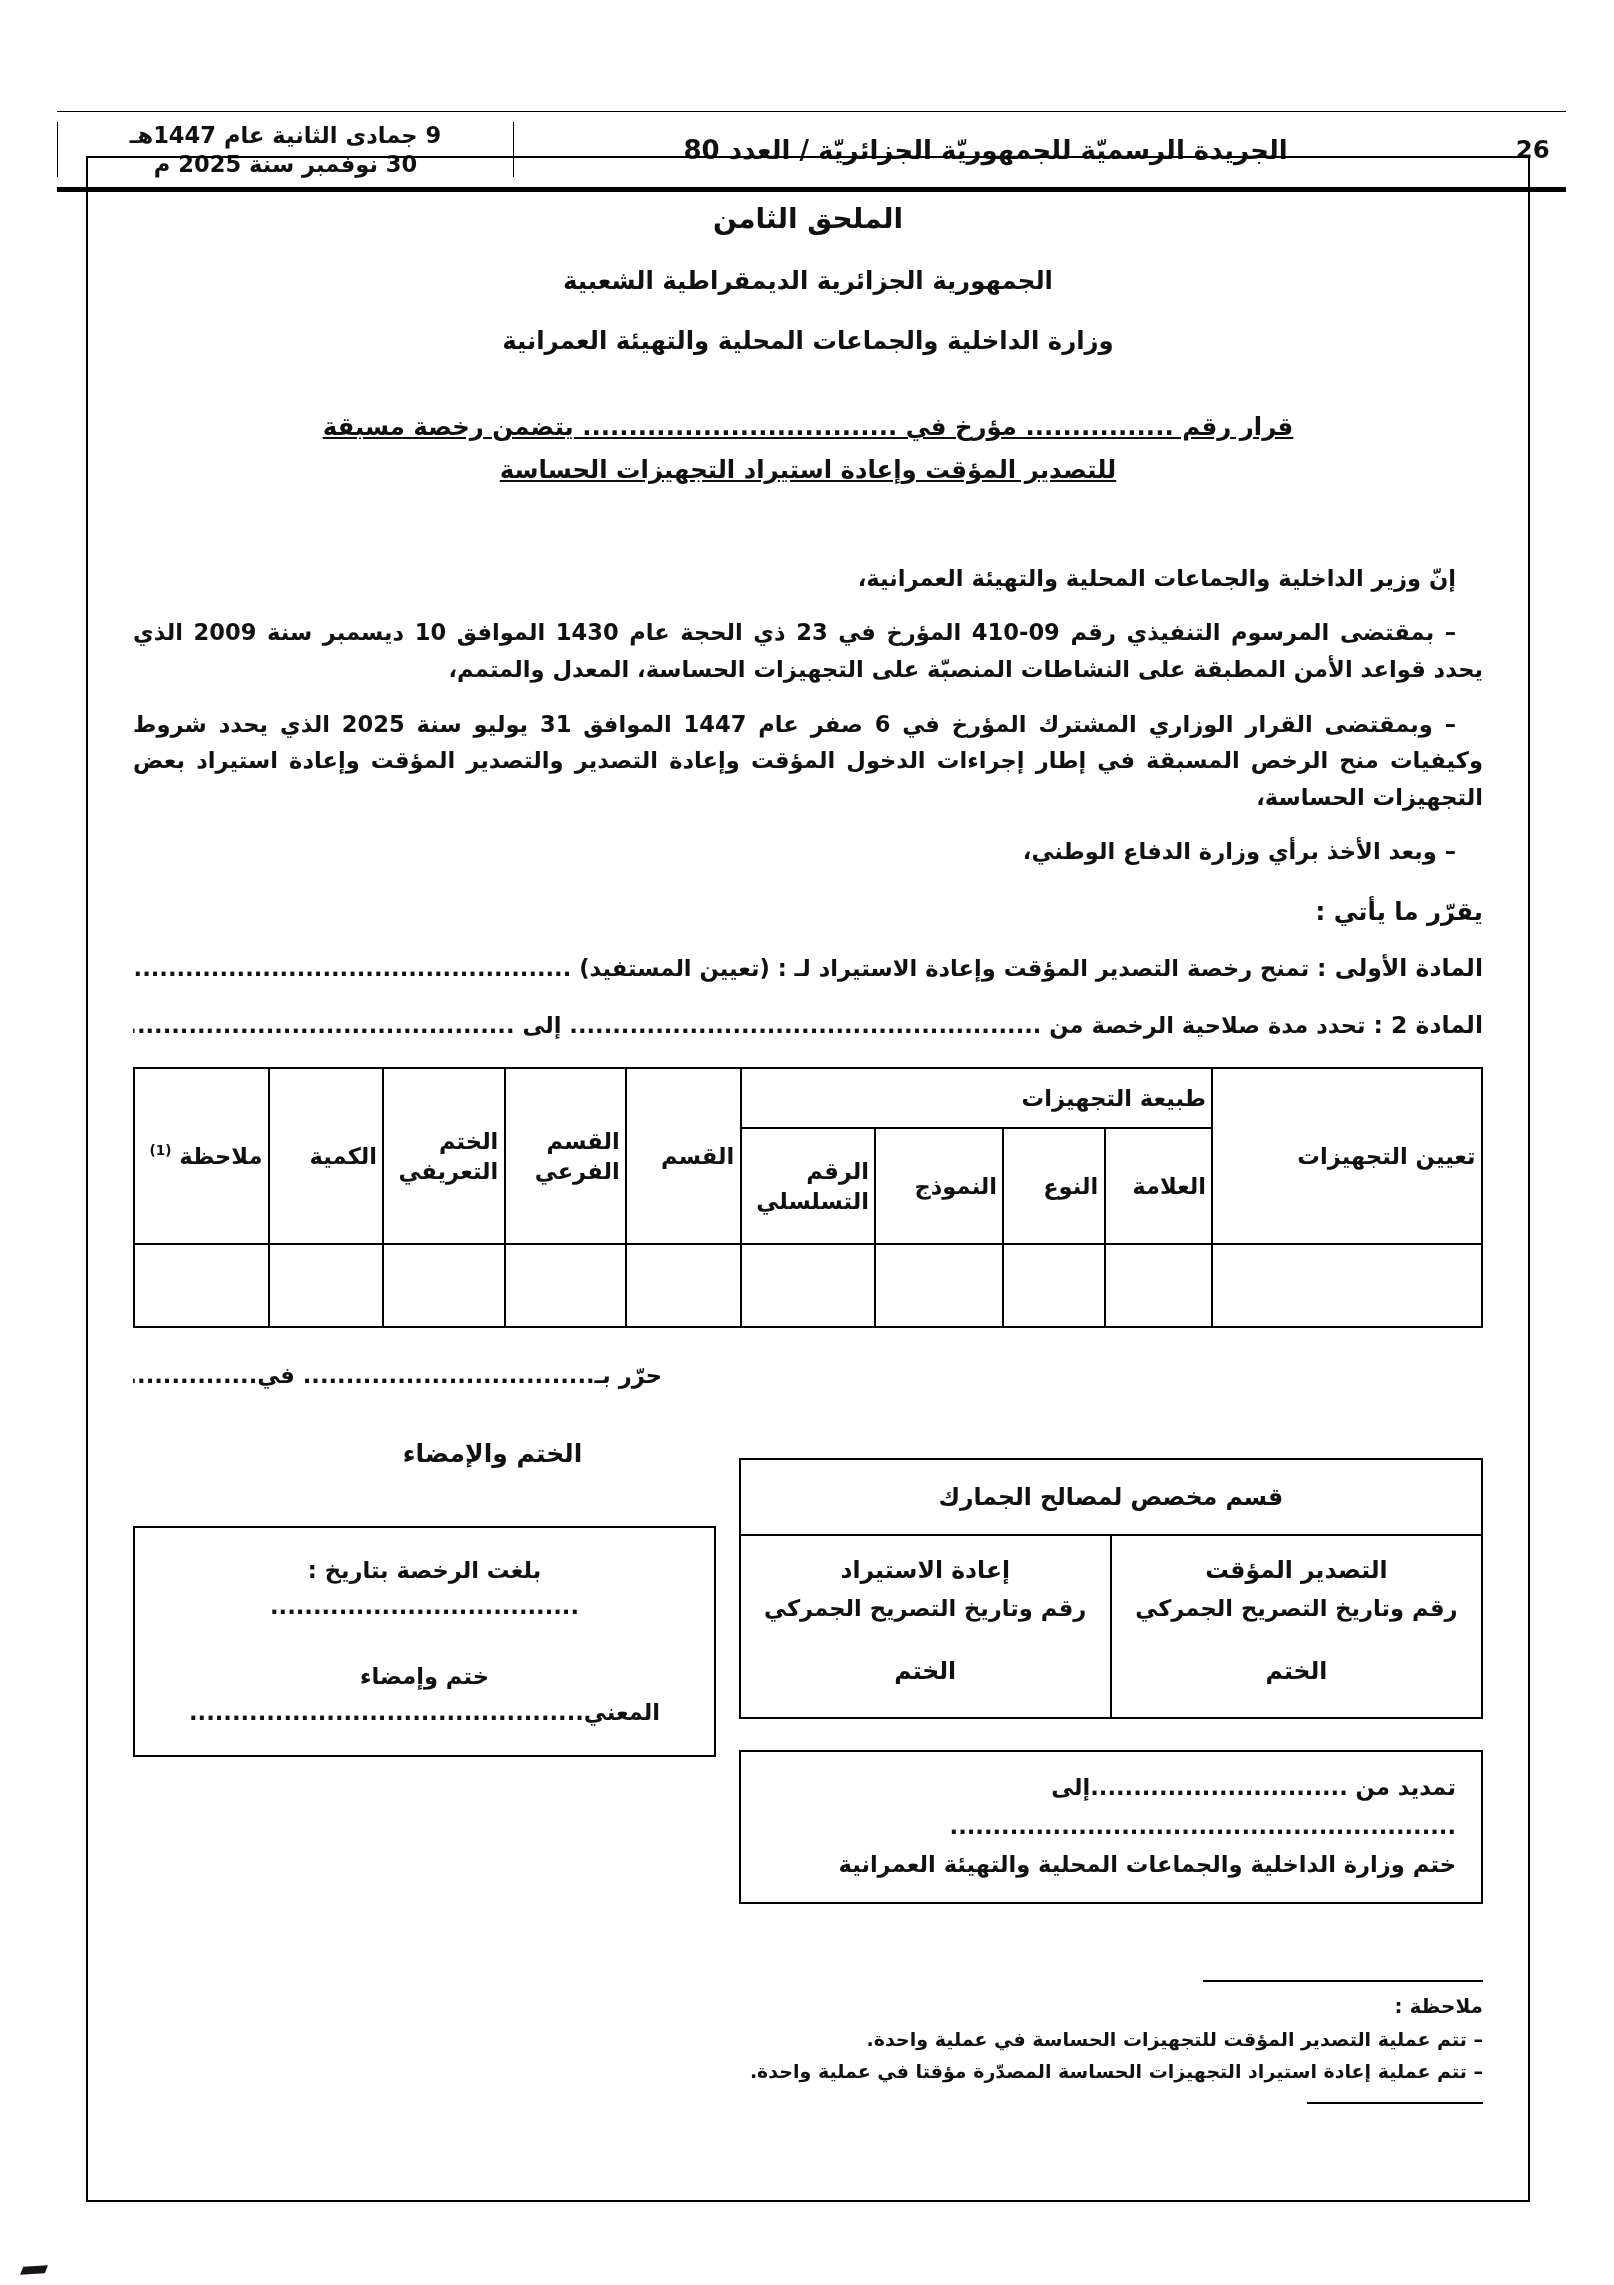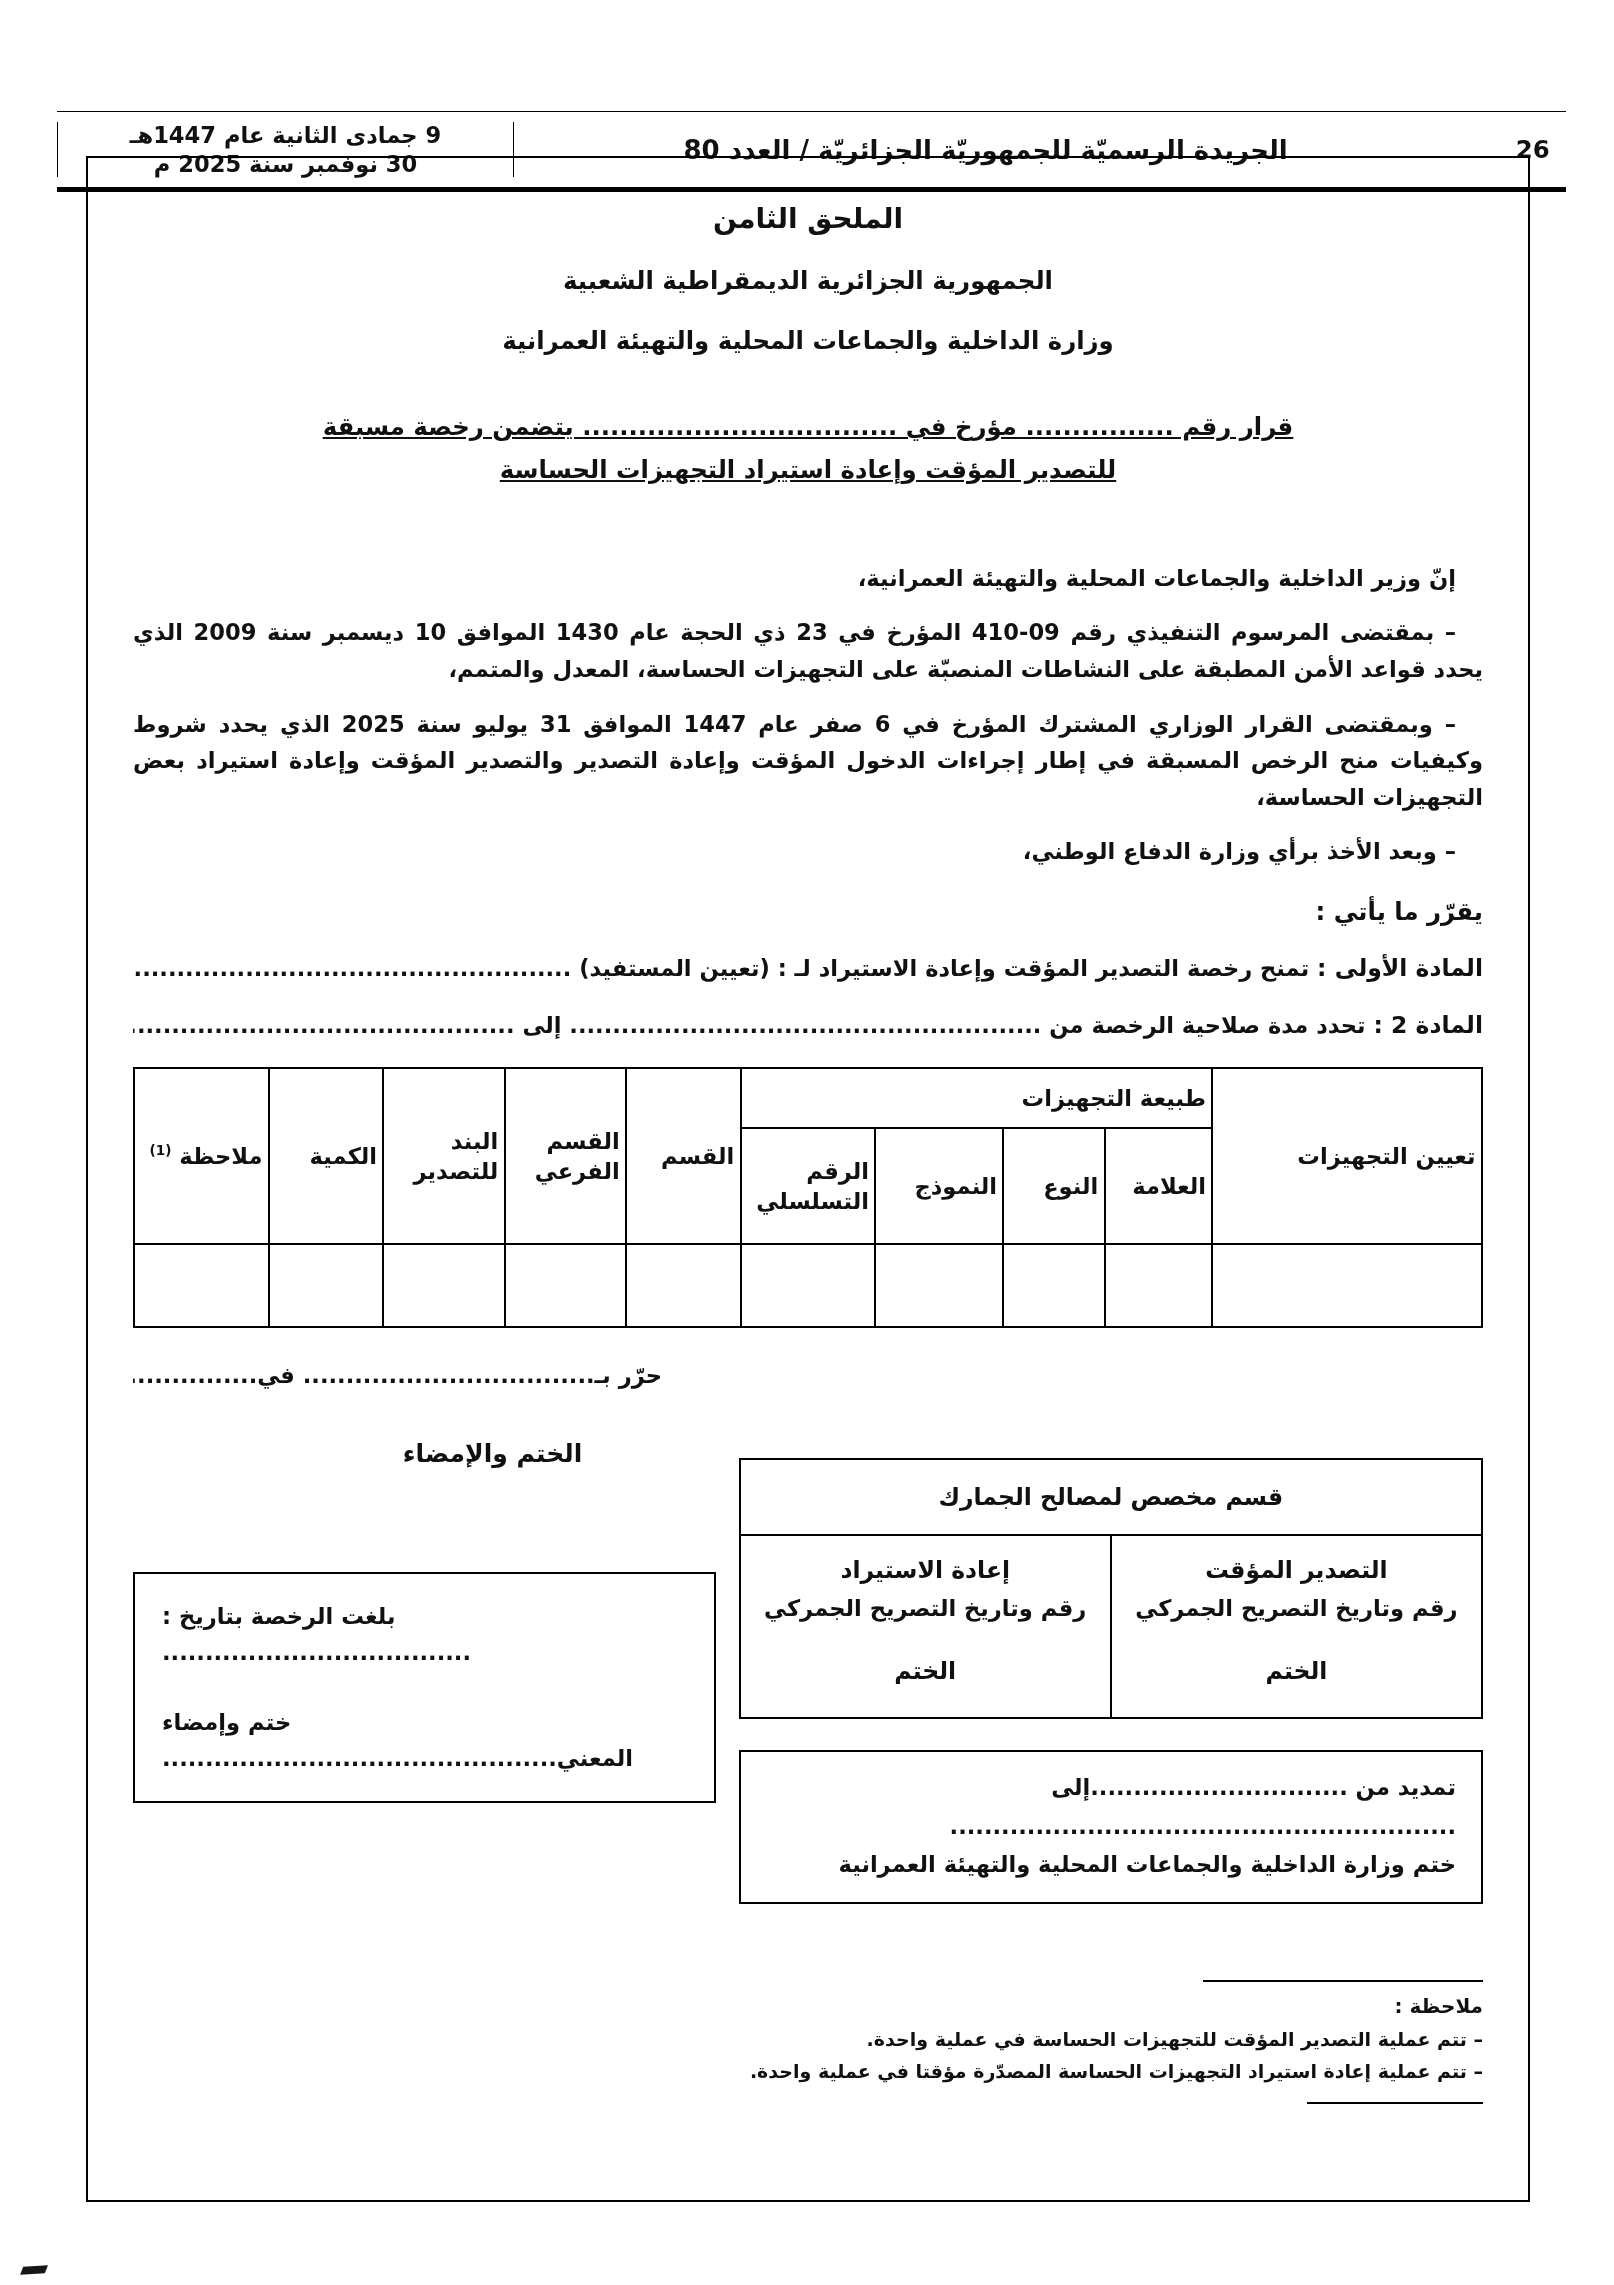--- a/index.html
+++ b/index.html
@@ -83,24 +83,24 @@
 
   
   .lower { display: flex; direction: ltr; margin-top: 29px; gap: 22.6px; }
   .lower-left  { width: 583px; direction: rtl; }
   .lower-right { flex: 1; direction: rtl; }
 
   .done-at { text-align: right; padding-left: 36px; padding-right: 54px; white-space: nowrap; overflow: hidden; }
   .seal-sign { margin-top: 40px; font-size: 25px; text-align: center; padding-left: 136px; }
 
   .license-box {
-    margin-top: 98px;
+    margin-top: 52px;
     border: 2.3px solid #000;
     padding: 23.5px 27px;
-    text-align: left;
+    text-align: center;
   }
   .license-box .lb-line2 { margin-top: 33px; }
 
   .customs { width: 100%; margin-top: 101px; margin-left: 21px; }
   .customs th, .customs td {
     border: 2.3px solid #000;
     text-align: center; vertical-align: top;
     font-size: 23.5px;
   }
   .customs th { height: 76px; vertical-align: middle; }
@@ -185,21 +185,21 @@
           <col style="width:9%">
         <col style="width:8.5%">
           <col style="width:10%">
       </colgroup>
       <thead>
         <tr>
           <th rowspan="2">تعيين التجهيزات</th>
           <th colspan="4">طبيعة التجهيزات</th>
           <th rowspan="2">القسم</th>
           <th rowspan="2">القسم الفرعي</th>
-          <th rowspan="2">البند للتصدير</th>
+          <th rowspan="2">الختم التعريفي</th>
           <th rowspan="2">الكمية</th>
           <th rowspan="2"><span>ملاحظة</span>&nbsp;<sup>(1)</sup></th>
         </tr>
         <tr>
           <th>العلامة</th>
           <th>النوع</th>
           <th>النموذج</th>
           <th>الرقم التسلسلي</th>
         </tr>
       </thead>

